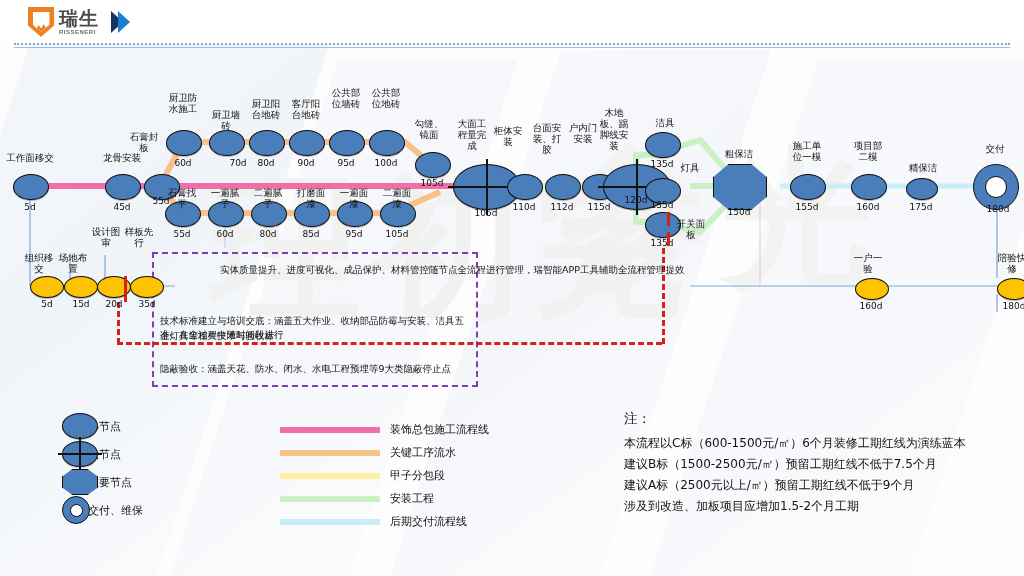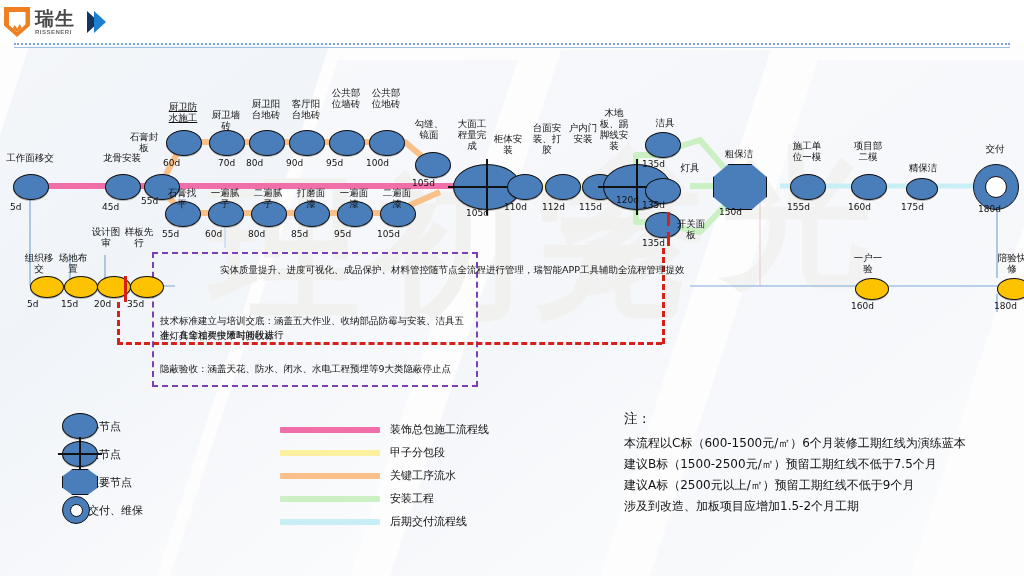--- a/index.html
+++ b/index.html
@@ -8,21 +8,21 @@
     font-family:"Liberation Sans","DejaVu Sans",sans-serif;
     background:#ffffff;
   }
   
   #bg{position:absolute;inset:0;z-index:0;overflow:hidden;background:#fdfdfe;}
   #bg .slab{position:absolute;background:linear-gradient(135deg,#f2f5f9 0%,#eef2f7 45%,#f8fafc 100%);transform:skewX(-18deg);opacity:.85;}
   #bg .wm{position:absolute;font-size:150px;font-weight:bold;color:#f1f1ef;letter-spacing:12px;white-space:nowrap;font-family:"DejaVu Sans",sans-serif;}
 
   
   #header{position:absolute;left:0;top:0;width:1024px;height:44px;background:#ffffff;z-index:20;}
-  #header .hdr-inner{display:flex;align-items:center;height:44px;padding-left:4px;}
+  #header .hdr-inner{display:flex;align-items:center;height:44px;padding-left:28px;}
   .logo-shield{width:26px;height:30px;background:#ef8022;position:relative;margin-right:3px;
     clip-path:polygon(0% 0%,100% 0%,100% 62%,50% 100%,0% 62%);display:flex;align-items:center;justify-content:center;}
   .logo-shield .inner{width:17px;height:20px;background:#ffffff;clip-path:polygon(0% 0%,100% 0%,100% 62%,50% 100%,0% 62%);
      display:flex;align-items:flex-end;justify-content:center;}
   .logo-shield .mtn{width:13px;height:9px;background:#ef8022;clip-path:polygon(0% 100%,32% 22%,52% 60%,72% 10%,100% 100%);}
   .logo-txt{display:flex;flex-direction:column;justify-content:center;margin-left:2px;}
   .logo-cn{font-size:19px;font-weight:bold;color:#4a4a4a;line-height:19px;letter-spacing:1px;}
   .logo-en{font-size:6px;font-weight:bold;color:#6b6b6b;letter-spacing:.5px;line-height:8px;}
   .chev{margin-left:12px;display:flex;}
   .chev span{display:inline-block;width:0;height:0;border-top:11px solid transparent;border-bottom:11px solid transparent;border-left:12px solid #14365e;}
@@ -44,21 +44,21 @@
        clip-path:polygon(29% 0,71% 0,100% 29%,100% 71%,71% 100%,29% 100%,0 71%,0 29%);}
   .donut{width:44px;height:44px;border-radius:50%;background:#4a7ebb;border:1.8px solid #111;display:flex;align-items:center;justify-content:center;}
   .donut .hole{width:20px;height:20px;border-radius:50%;background:#fff;border:1.6px solid #111;}
   .cross-h,.cross-v{position:absolute;background:#111;}
   .cross-h{left:-6px;right:-6px;height:1.6px;top:50%;margin-top:-.8px;}
   .cross-v{top:-6px;bottom:-6px;width:1.6px;left:50%;margin-left:-.8px;}
 
   .nlabel{position:absolute;font-size:9.5px;color:#111;line-height:11px;text-align:center;width:46px;z-index:9;font-family:"DejaVu Sans",sans-serif;}
   .nlabel.w60{width:60px;}
   .nlabel.w34{width:34px;}
-  .dur{position:absolute;font-size:9px;color:#111;text-align:left;width:40px;z-index:9;font-family:"DejaVu Sans",sans-serif;}
+  .dur{position:absolute;font-size:9px;color:#111;text-align:center;width:40px;z-index:9;font-family:"DejaVu Sans",sans-serif;}
 
   
   .dashbox{position:absolute;z-index:7;}
   .purple{border:2.5px dashed #7d3fb5;}
   .redline{position:absolute;z-index:7;border-top:3px dashed #d6201a;}
   .redv{position:absolute;z-index:7;border-left:3px dashed #d6201a;}
   .redv-sm{position:absolute;z-index:9;border-left:3px solid #d6201a;}
 
   .btext{position:absolute;font-size:9.5px;color:#111;line-height:15px;z-index:10;font-family:"DejaVu Sans",sans-serif;}
 
@@ -157,21 +157,21 @@
 
 <div class="nlabel w34" style="left:455px;top:118px;">大面工程量完成</div>
 <div class="node" style="left:453px;top:164px;">
   <div class="el big" style="position:relative;">
     <div class="cross-h"></div>
       <div class="cross-v"></div>
   </div>
 </div>
 <div class="dur" style="left:466px;top:208px;">105d</div>
 
-<div class="nlabel w34" style="left:491px;top:133px;">柜体安装</div>
+<div class="nlabel w34" style="left:491px;top:125px;">柜体安装</div>
 <div class="node" style="left:507px;top:174px;">
     <div class="el small"></div>
   </div>
 <div class="dur" style="left:504px;top:202px;">110d</div>
 
 <div class="nlabel w34" style="left:530px;top:122px;">台面安装、打胶</div>
 <div class="node" style="left:545px;top:174px;">
     <div class="el small"></div>
   </div>
 <div class="dur" style="left:542px;top:202px;">112d</div>
@@ -216,21 +216,21 @@
 <div class="dur" style="left:901px;top:202px;">175d</div>
 
 <div class="nlabel w60" style="left:965px;top:143px;">交付</div>
 <div class="node" style="left:973px;top:164px;">
     <div class="donut">
       <div class="hole"></div>
     </div>
   </div>
 <div class="dur" style="left:978px;top:204px;">180d</div>
 
-<div class="nlabel w34" style="left:166px;top:101px;text-decoration:underline;">厨卫防水施工</div>
+<div class="nlabel w34" style="left:166px;top:92px;">厨卫防水施工</div>
 <div class="node" style="left:166px;top:130px;">
     <div class="el small"></div>
   </div>
 <div class="dur" style="left:163px;top:158px;">60d</div>
 
 <div class="nlabel w34" style="left:209px;top:109px;">厨卫墙砖</div>
 <div class="node" style="left:209px;top:130px;">
     <div class="el small"></div>
   </div>
 <div class="dur" style="left:218px;top:158px;">70d</div>
@@ -391,26 +391,26 @@
     <div class="lg-label">交付、维保</div>
   </div>
 </div>
 
 <div id="legend-lines" style="position:absolute;left:280px;top:418px;z-index:10;">
   <div class="lgl-row">
     <div class="lg-line" style="position:absolute;background:#f06fa8;"></div>
     <div class="lgl-label" style="margin-left:110px;">装饰总包施工流程线</div>
   </div>
   <div class="lgl-row">
+    <div class="lg-line" style="position:absolute;background:#f9c08a;"></div>
+    <div class="lgl-label" style="margin-left:110px;">关键工序流水</div>
+  </div>
+  <div class="lgl-row">
     <div class="lg-line" style="position:absolute;background:#fdf0a0;"></div>
     <div class="lgl-label" style="margin-left:110px;">甲子分包段</div>
-  </div>
-  <div class="lgl-row">
-    <div class="lg-line" style="position:absolute;background:#f9c08a;"></div>
-    <div class="lgl-label" style="margin-left:110px;">关键工序流水</div>
   </div>
   <div class="lgl-row">
     <div class="lg-line" style="position:absolute;background:#caf0c4;"></div>
     <div class="lgl-label" style="margin-left:110px;">安装工程</div>
   </div>
   <div class="lgl-row">
     <div class="lg-line" style="position:absolute;background:#c8eef6;"></div>
     <div class="lgl-label" style="margin-left:110px;">后期交付流程线</div>
   </div>
 </div>

